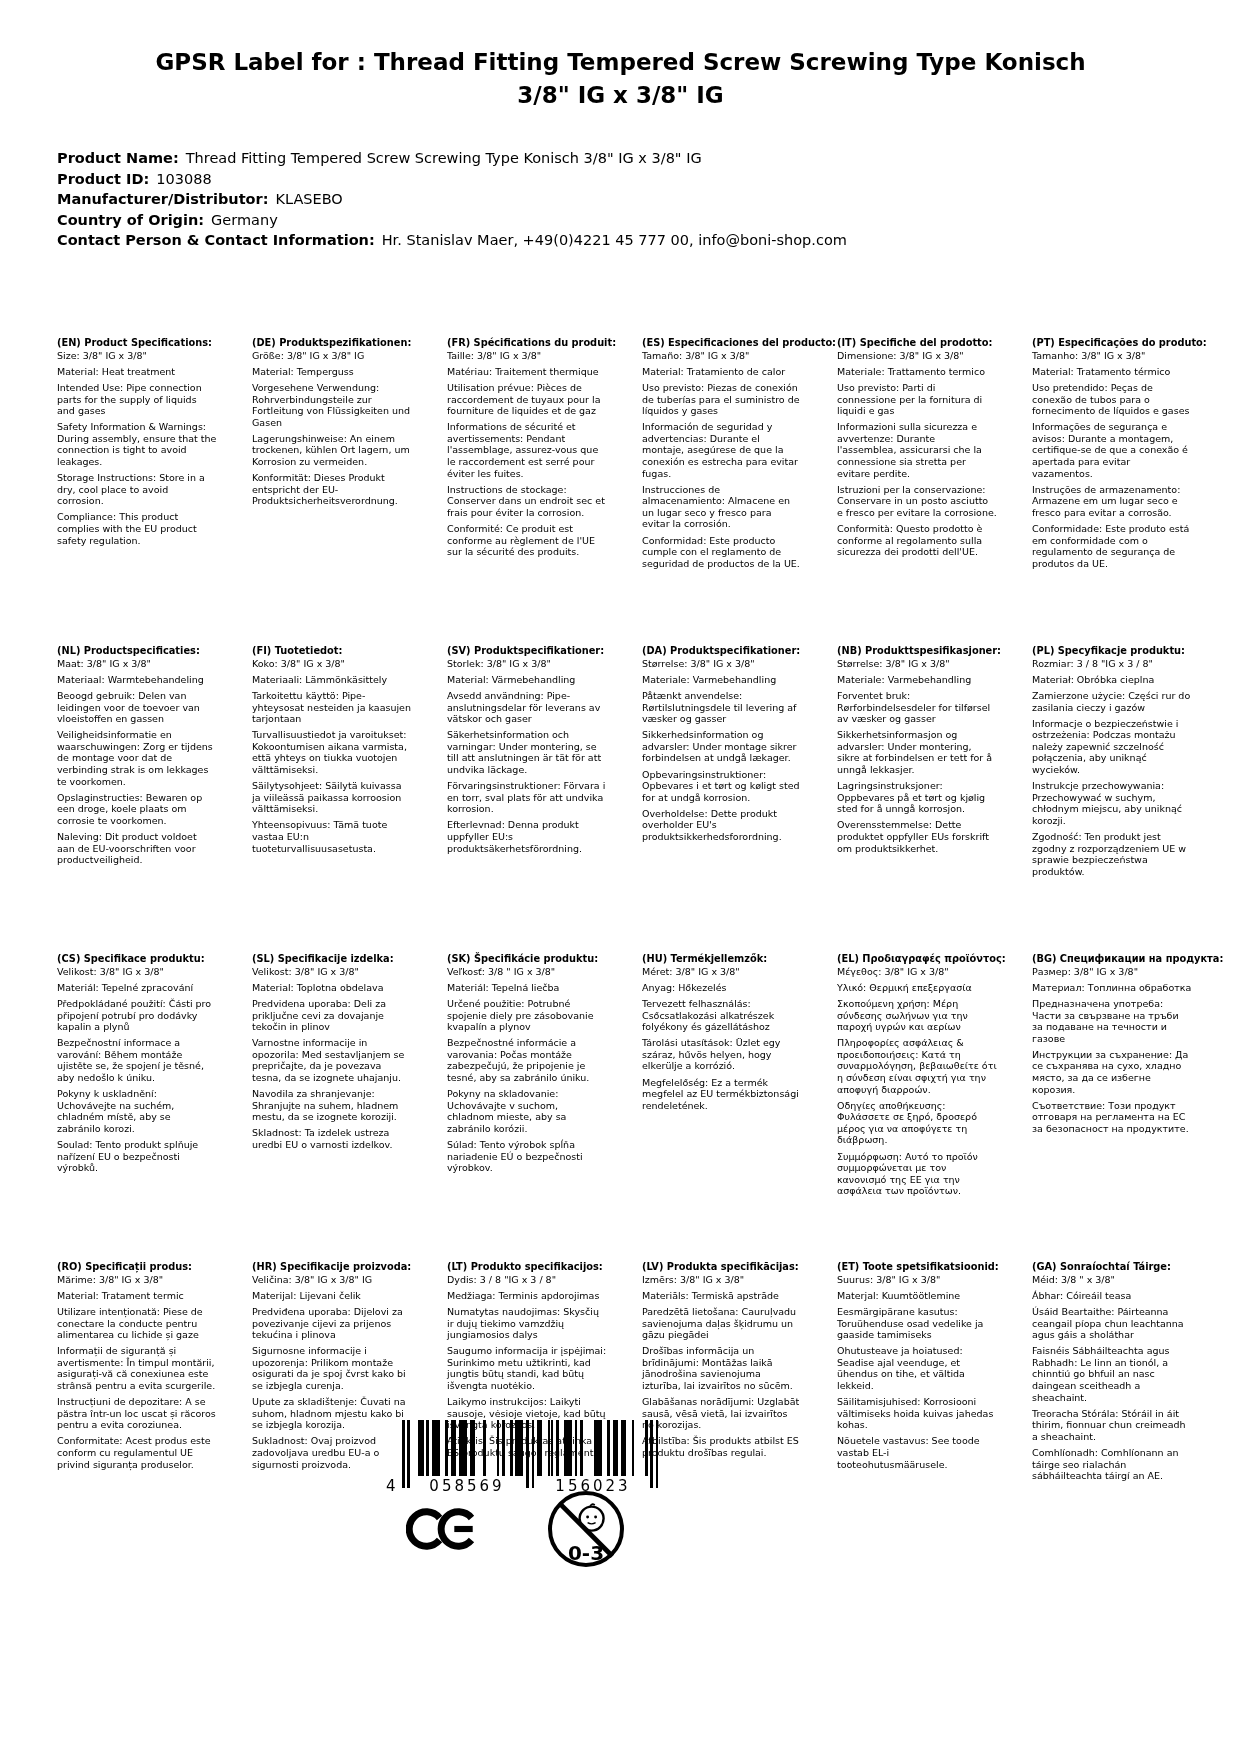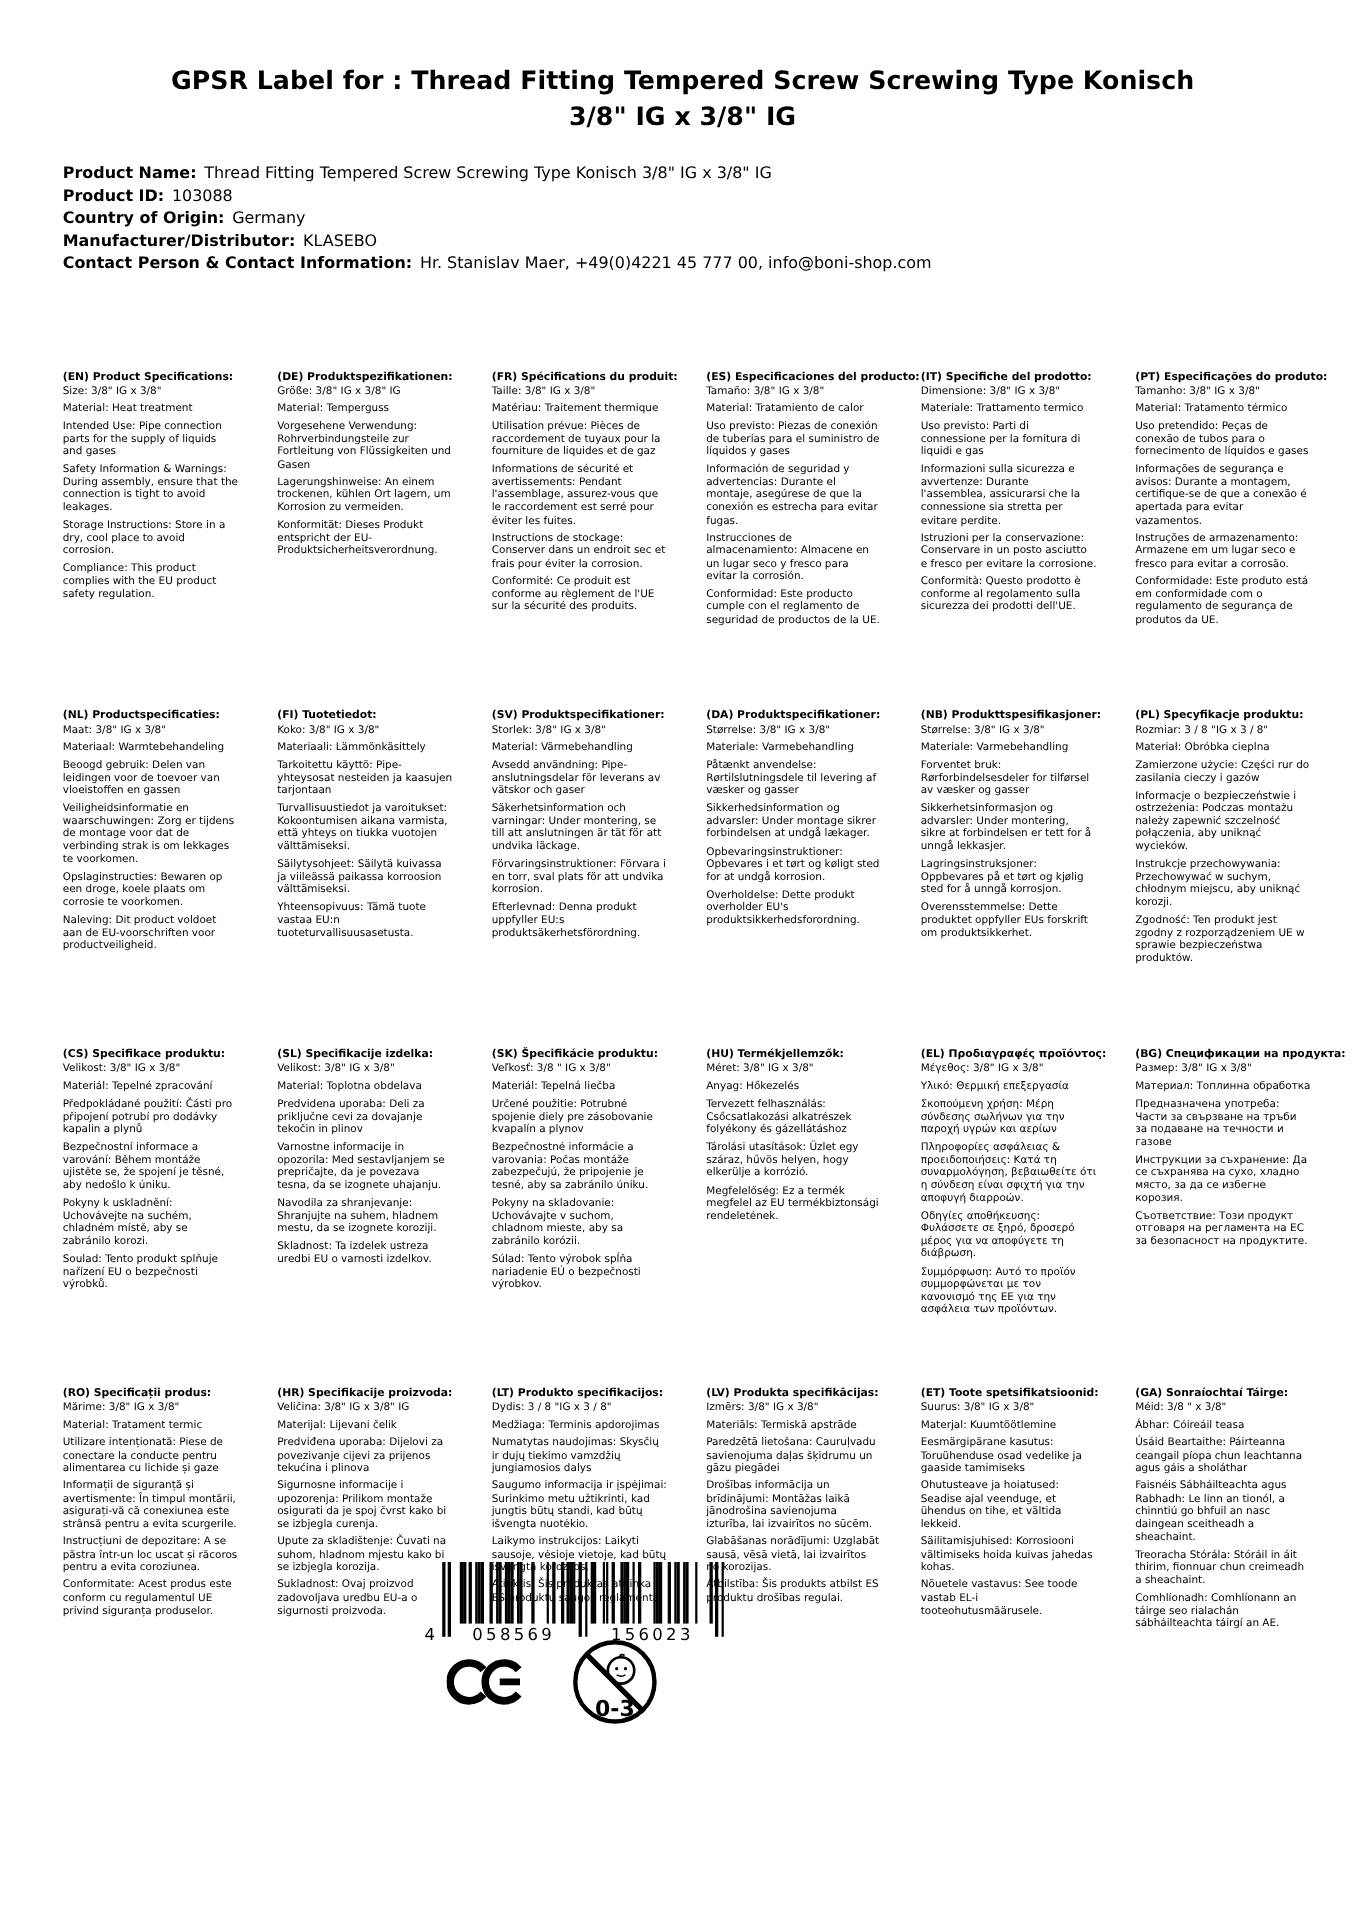--- a/index.html
+++ b/index.html
@@ -1,49 +1,49 @@
 <!DOCTYPE html>
 <html><head>
 <meta charset="utf-8">
 <style>
   html,body{margin:0;padding:0;background:#fff;}
   .page{position:relative;width:1241px;height:1754px;background:#fff;color:#000;
         font-family:"DejaVu Sans",sans-serif;overflow:hidden;}
-  .title{padding-top:58px;margin:0 auto;max-width:935px;text-align:center;
+  .title{padding-top:46px;margin:0 auto;max-width:935px;text-align:center;
          font-weight:bold;font-size:23px;line-height:1.45;}
   .meta{position:absolute;left:57px;top:148px;font-size:14.5px;line-height:20.6px;width:1100px;}
   .meta-label{font-weight:bold;}
   .meta-value{margin-left:7px;}
   .grid{position:absolute;left:57px;top:337px;display:grid;
         grid-template-columns:repeat(6,195px);grid-auto-rows:308px;}
   .lang-block{font-size:9.5px;line-height:1.22;width:160px;}
   .lb-header{font-weight:bold;font-size:9.8px;white-space:nowrap;margin:0 0 1px 0;}
   .lang-block p{margin:0 0 4.5px 0;}
   .barcode{position:absolute;left:402px;top:1420px;width:270px;height:100px;}
   .bc-bars{position:relative;height:70px;}
   .bc-bar{position:absolute;top:0;background:#000;}
   .bc-digit{position:absolute;top:57px;font-size:15px;letter-spacing:3px;background:#fff;padding:0 2px;}
   .bc-lead{left:-18px;letter-spacing:0;}
   .bc-left{left:65px;transform:translateX(-50%);}
   .bc-right{left:191px;transform:translateX(-50%);}
   .ce{position:absolute;left:406px;top:1500px;}
-  .age{position:absolute;left:519px;top:1486px;}
+  .age{position:absolute;left:546px;top:1486px;}
 </style>
 </head>
 <body>
 
 <div class="page">
 
   <h1 class="title">GPSR Label for : Thread Fitting Tempered Screw Screwing Type Konisch 3/8" IG x 3/8" IG</h1>
 
   <div class="meta">
     <div><span class="meta-label">Product Name:</span><span class="meta-value">Thread Fitting Tempered Screw Screwing Type Konisch 3/8" IG x 3/8" IG</span></div>
     <div><span class="meta-label">Product ID:</span><span class="meta-value">103088</span></div>
+    <div><span class="meta-label">Manufacturer/Distributor:</span><span class="meta-value">KLASEBO</span></div>
     <div><span class="meta-label">Country of Origin:</span><span class="meta-value">Germany</span></div>
-    <div><span class="meta-label">Manufacturer/Distributor:</span><span class="meta-value">KLASEBO</span></div>
     <div><span class="meta-label">Contact Person &amp; Contact Information:</span><span class="meta-value">Hr. Stanislav Maer, +49(0)4221 45 777 00, info@boni-shop.com</span></div>
   </div>
 
   <div class="grid" id="spec-grid">
     <div class="lang-block">
       <div class="lb-header">(EN) Product Specifications:</div>
     <p>Size: 3/8" IG x 3/8"</p>
         <p>Material: Heat treatment</p>
         <p>Intended Use: Pipe connection parts for the supply of liquids and gases</p>
         <p>Safety Information &amp; Warnings: During assembly, ensure that the connection is tight to avoid leakages.</p>

